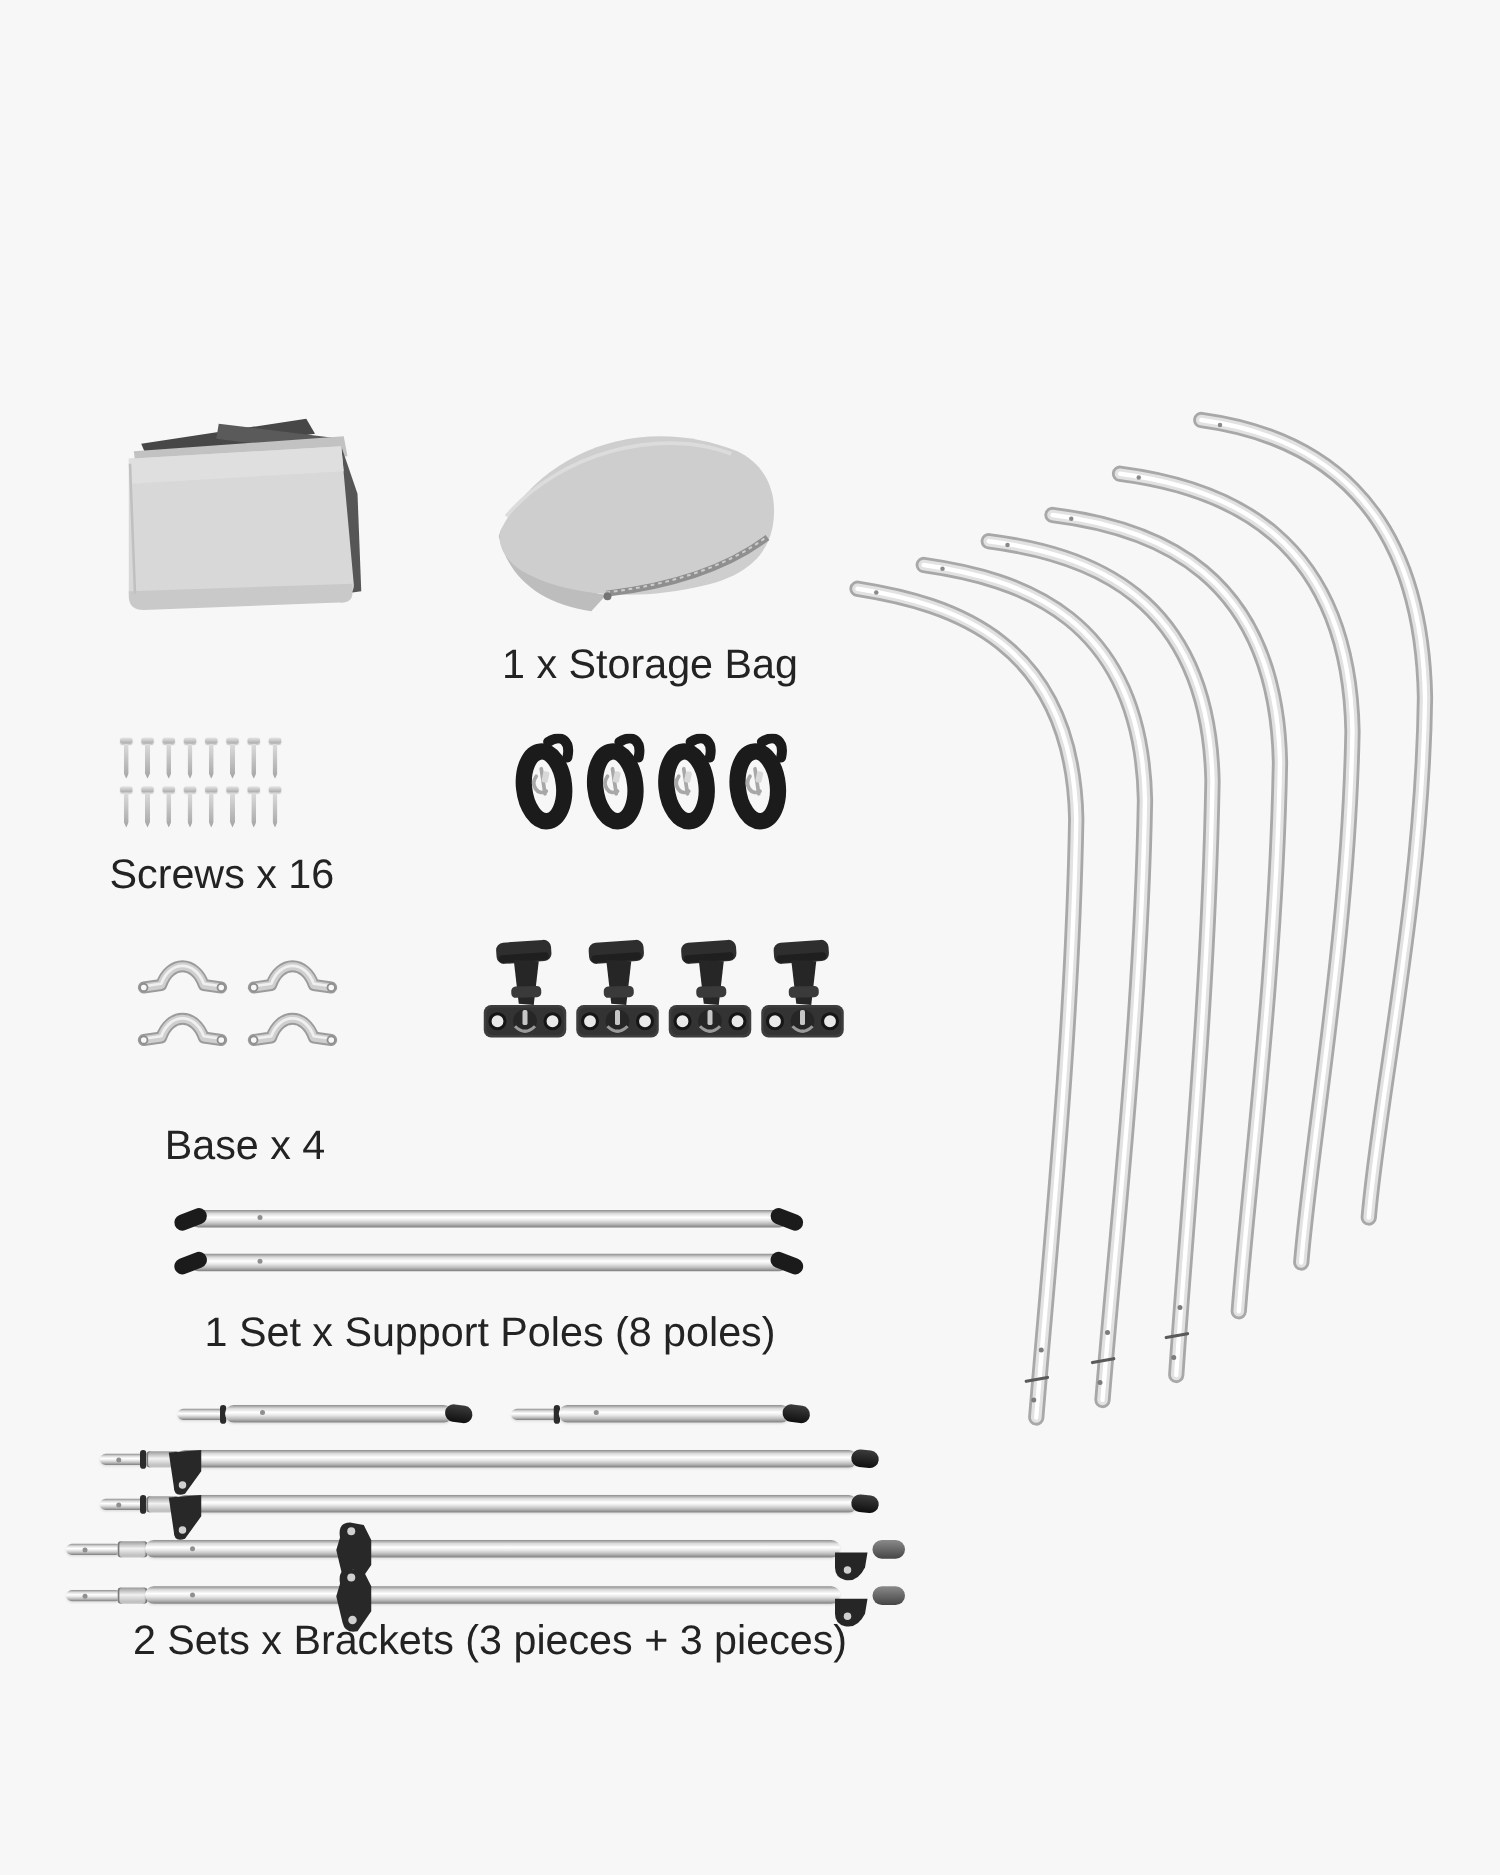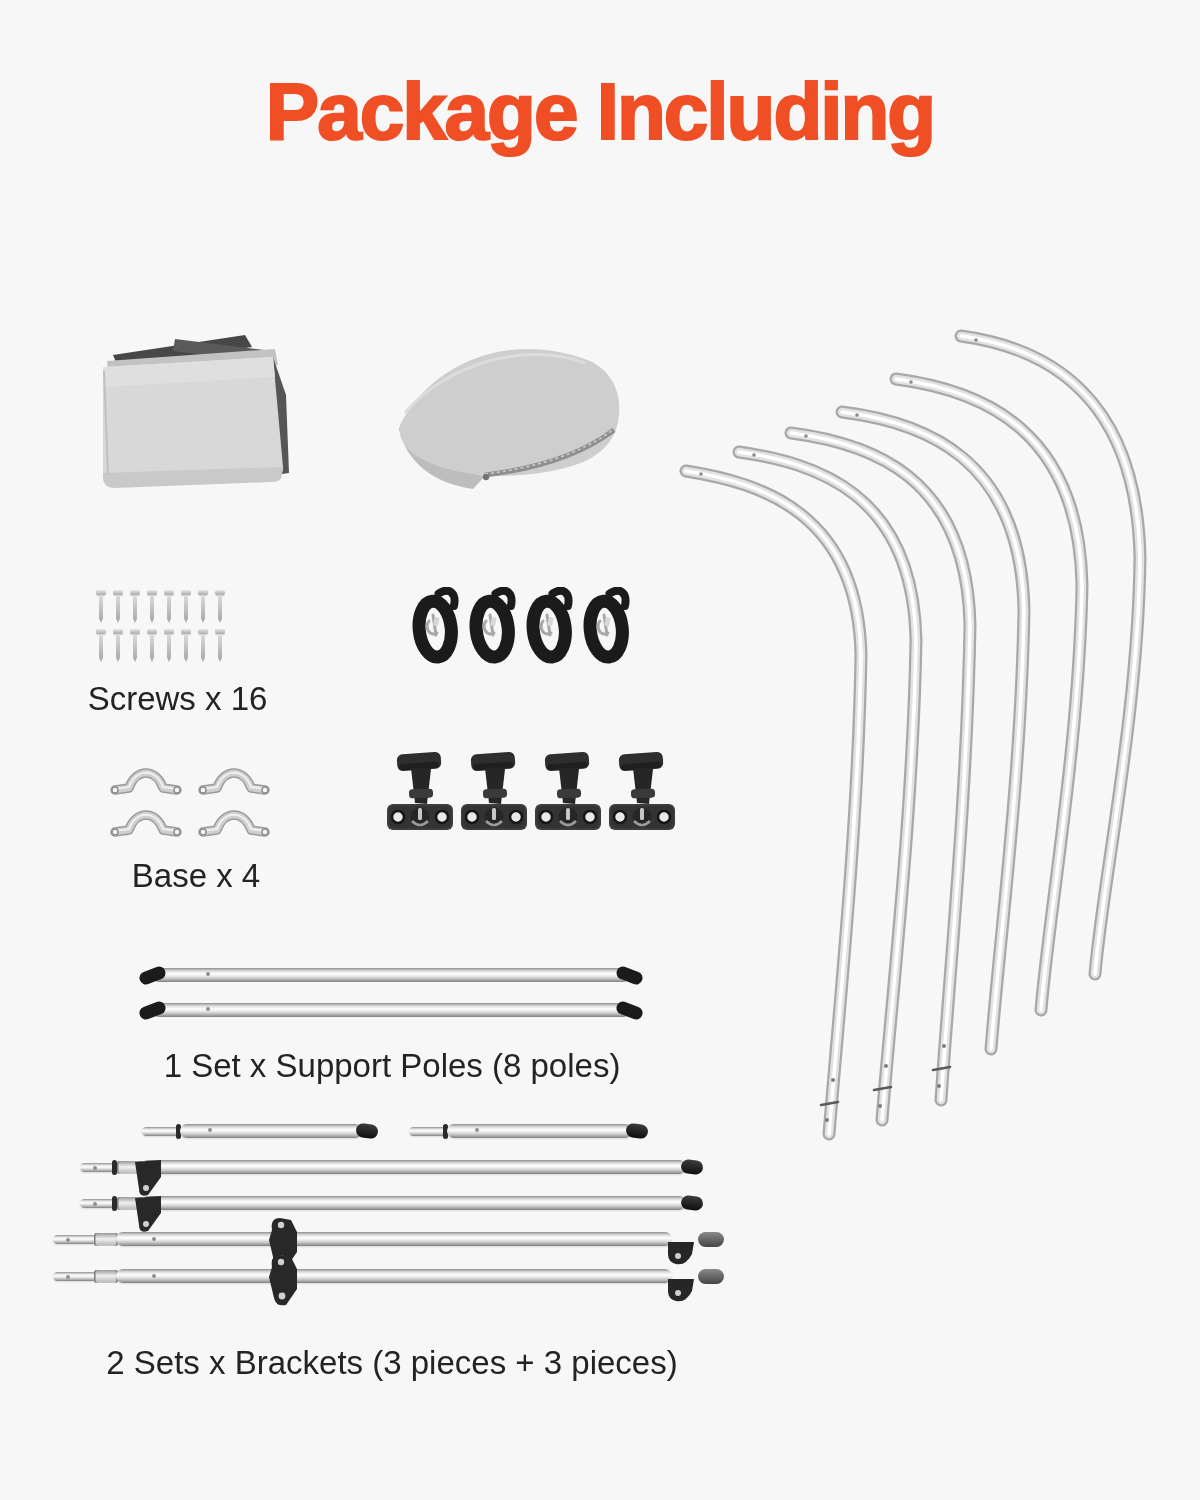--- a/index.html
+++ b/index.html
@@ -50,41 +50,41 @@
                    background:#1b1b1b; transform:rotate(-21deg); }
   .spole::after  { content:""; position:absolute; right:-13px; top:1px; width:27px; height:13px; border-radius:7px;
                    background:#1b1b1b; transform:rotate(21deg); }
   .spole .rivet { left:54px; top:4px; }
 </style>
 </head>
 <body>
 
 <div class="canvas">
 
-  <h1 class="title">Package Including</h1>
 
   <svg class="fig" style="left:95px;top:325px" width="195" height="170" viewBox="0 0 195 170">
     <path d="M18 30 L150 10 L157 22 L23 42 Z" fill="#474747"></path>
     <path d="M80 14 L178 26 L175 38 L78 26 Z" fill="#5a5a5a"></path>
     <path d="M12 36 L180 24 L183 40 L14 52 Z" fill="#c2c2c2"></path>
     <path d="M178 32 L191 70 L194 148 L180 150 Z" fill="#565656"></path>
     <path d="M8 42 L178 32 L188 142 Q189 152 176 152 L20 158 Q8 159 8 148 Z" fill="#d8d8d8"></path>
     <path d="M8 42 L178 32 L180 52 L10 62 Z" fill="#dfdfdf"></path>
     <path d="M8 148 L187 142 L187 149 Q187 158 176 157 L20 163 Q8 163 8 152 Z" fill="#c9c9c9"></path>
     <path d="M9 46 L13 150" stroke="#c0c0c0" stroke-width="2" fill="none"></path>
   </svg>
 
   <svg class="fig" style="left:385px;top:325px" width="250" height="175" viewBox="0 0 250 175">
     <path d="M16 98 C 30 122 60 144 100 151 L 88 164 C 48 158 22 138 14 104 Z" fill="#bdbdbd"></path>
     <path d="M16 98 C 50 34 130 6 205 36 C 228 47 238 70 233 97 C 228 122 208 136 180 143 C 120 158 60 150 30 130 C 18 121 12 110 16 98 Z" fill="#cecece"></path>
     <path d="M20 88 C 62 38 142 16 200 38" stroke="#dcdcdc" stroke-width="3" fill="none"></path>
     <path d="M100 150 C 150 144 196 130 229 105" stroke="#8f8f8f" stroke-width="5" fill="none"></path>
     <path d="M100 149 C 150 143 196 129 229 104" stroke="#cccccc" stroke-width="1.6" stroke-dasharray="3 3" fill="none"></path>
     <circle cx="101" cy="152" r="3.2" fill="#757575"></circle>
   </svg>
+  <div class="lbl" style="left:390px;top:511px;width:260px">1 x Storage Bag</div>
 
   <div class="screws">
     <div class="screw"></div>
   <div class="screw"></div>
       <div class="screw"></div>
       <div class="screw"></div>
       <div class="screw"></div>
       <div class="screw"></div>
       <div class="screw"></div>
       <div class="screw"></div>
@@ -157,21 +157,21 @@
       <circle cx="71" cy="33" r="3" fill="#f7f7f7" stroke="#8f8f8f" stroke-width="1.5"></circle>
     </svg>
       <svg width="80" height="40" viewBox="0 0 80 40">
       <path d="M9 33 L23 31 C30 11, 50 11, 57 31 L71 33" fill="none" stroke="#9b9b9b" stroke-width="9.5" stroke-linecap="round" stroke-linejoin="round"></path>
       <path d="M9 33 L23 31 C30 11, 50 11, 57 31 L71 33" fill="none" stroke="#cfcfcf" stroke-width="6.5" stroke-linecap="round" stroke-linejoin="round"></path>
       <path d="M9 32 L23 30 C30 11, 50 11, 57 30 L71 32" fill="none" stroke="#f0f0f0" stroke-width="2.2" stroke-linecap="round" stroke-linejoin="round"></path>
       <circle cx="9" cy="33" r="3" fill="#f7f7f7" stroke="#8f8f8f" stroke-width="1.5"></circle>
       <circle cx="71" cy="33" r="3" fill="#f7f7f7" stroke="#8f8f8f" stroke-width="1.5"></circle>
     </svg>
     </div>
-  <div class="lbl" style="left:76px;top:856px;width:240px">Base x 4</div>
+  <div class="lbl" style="left:76px;top:896px;width:240px">Base x 4</div>
 
   <div class="camelRow">
     <svg width="68" height="88" viewBox="0 0 68 88">
       <rect x="11" y="2" width="44" height="17" rx="6" fill="#2e2e2e" transform="rotate(-4 33 10)"></rect>
       <rect x="13" y="12" width="40" height="6" rx="3" fill="#1f1f1f" transform="rotate(-4 33 15)"></rect>
       <path d="M25 17 L45 18 L41 53 L29 52 Z" fill="#262626"></path>
       <rect x="23" y="38" width="24" height="9" rx="3.5" fill="#3a3a3a" transform="rotate(-2 35 42)"></rect>
       <rect x="1" y="53" width="66" height="26" rx="6" fill="#3d3d3d"></rect>
       <rect x="3" y="55" width="62" height="22" rx="5" fill="#333333"></rect>
       <circle cx="12" cy="66" r="6" fill="#e9e9e9" stroke="#161616" stroke-width="2.5"></circle>
@@ -303,21 +303,21 @@
       </svg>
       <svg style="position:absolute;left:666px;top:1277px" width="30" height="27" viewBox="0 0 30 27">
         <path d="M2 2 L28 2 L26 14 Q20 26 10 24 Q2 22 2 14 Z" fill="#262626"></path>
         <circle cx="12" cy="16" r="3" fill="#cfcfcf"></circle>
       </svg>
       <div class="cap2" style="left:698px;top:1269px"></div>
       <div class="rivet" style="left:66px;top:1275px"></div>
       <div class="rivet" style="left:152px;top:1274px"></div>
     </div>
   </div>
-  <div class="lbl" style="left:92px;top:1343px;width:600px">2 Sets x Brackets (3 pieces + 3 pieces)</div>
+  <div class="lbl" style="left:92px;top:1292px;width:600px">2 Sets x Brackets (3 pieces + 3 pieces)</div>
 
   <svg class="fig" style="left:645px;top:318px" width="510" height="832" viewBox="645 318 510 832">
     <g stroke-linecap="round" fill="none">
       <g>
         <path d="M961 336 C 1049 348, 1137 398, 1140 558 C 1138 718, 1103 878, 1095 974" stroke="#a8a8a8" stroke-width="13"></path>
         <path d="M961 336 C 1049 348, 1137 398, 1140 558 C 1138 718, 1103 878, 1095 974" stroke="#e2e2e2" stroke-width="8.5"></path>
         <path d="M961 336 C 1049 348, 1137 398, 1140 558 C 1138 718, 1103 878, 1095 974" stroke="#ffffff" stroke-width="3.5"></path>
         <circle cx="976" cy="340" r="1.8" fill="#8a8a8a" stroke="none"></circle>
       </g>
       <g>

